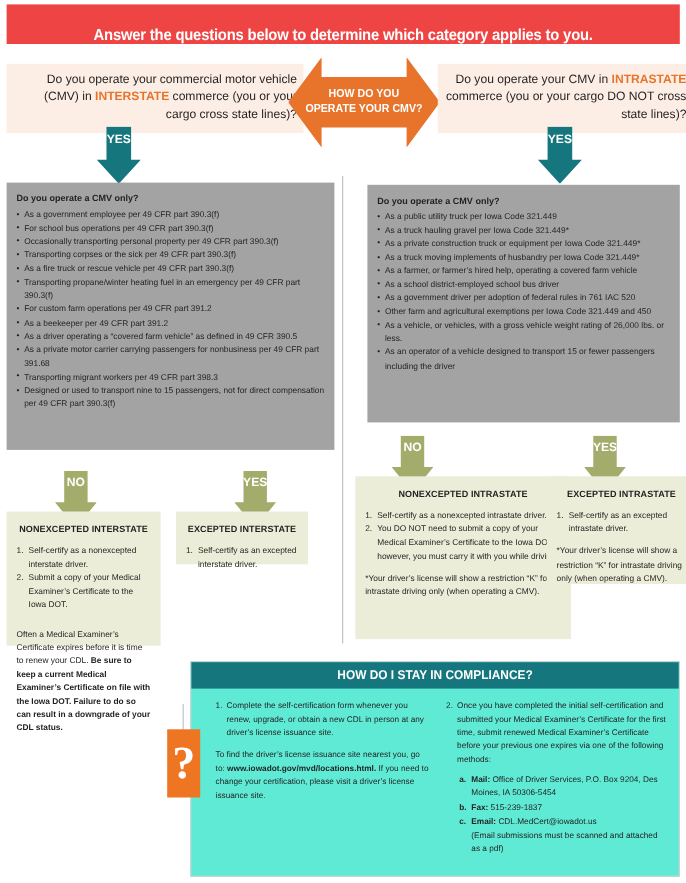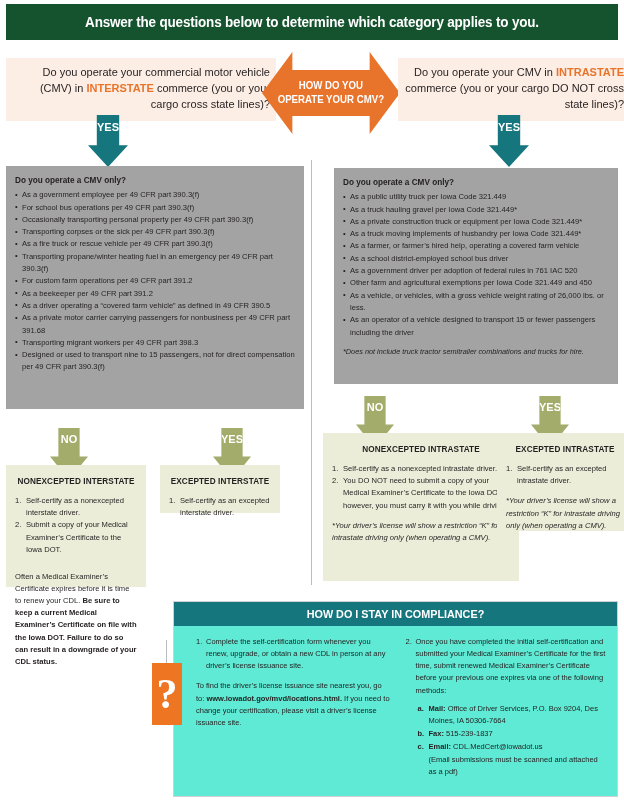--- a/index.html
+++ b/index.html
@@ -9,22 +9,22 @@
     font-family:"Liberation Sans", sans-serif;
     color:#231f20;
     overflow:hidden;
     position:relative;
   }
   #page{position:relative;width:624px;height:803px;overflow:hidden;background:#fff;}
 
   
   .header-bar{
     position:absolute;left:6px;top:4px;width:612px;height:36px;
-    background:#14532d;
-    display:flex;align-items:center;justify-content:center;
+    background:#ef4444;
+    display:flex;align-items:flex-end;justify-content:center;
   }
   .header-bar .htext{
     color:#ffffff;font-size:14.5px;font-weight:bold;letter-spacing:-0.2px;
     transform:scaleX(0.93);
   }
 
   
   .qbox{
     position:absolute;background:#fceee4;
     padding:7px 6px 8px 6px;
@@ -95,21 +95,21 @@
     padding:10px 9px 10px 9px;box-sizing:border-box;
     font-size:7.6px;line-height:1.6;
   }
   .resultbox .rtitle{
     font-weight:bold;font-size:8.2px;text-align:center;margin-bottom:7px;letter-spacing:0.1px;
   }
   .resultbox ol{margin:0;padding:0;list-style:none;counter-reset:n;}
   .resultbox ol li{position:relative;padding-left:11px;counter-increment:n;}
   .resultbox ol li:before{content:counter(n) ".";position:absolute;left:0;top:0;}
   .resultbox .para{margin-top:15px;}
-  .resultbox .ital{font-style:italic;margin-top:8px;}
+  .resultbox .ital{margin-top:8px;}
   .resultbox b{font-weight:bold;}
 
   #res-nonexcepted-interstate{left:6px;top:465px;width:140px;height:122px;}
   #res-excepted-interstate{left:160px;top:465px;width:120px;height:48px;}
   #res-nonexcepted-intrastate{left:323px;top:433px;width:196px;height:148px;}
   #res-excepted-intrastate{left:497px;top:433px;width:136px;height:98px;}
 
   
   #compliance{
     position:absolute;left:173px;top:601px;width:445px;height:196px;
@@ -199,21 +199,20 @@
       <li>As a truck hauling gravel per Iowa Code 321.449*</li>
       <li>As a private construction truck or equipment per Iowa Code 321.449*</li>
       <li>As a truck moving implements of husbandry per Iowa Code 321.449*</li>
       <li>As a farmer, or farmer’s hired help, operating a covered farm vehicle</li>
       <li>As a school district-employed school bus driver</li>
       <li>As a government driver per adoption of federal rules in 761 IAC 520</li>
       <li>Other farm and agricultural exemptions per Iowa Code 321.449 and 450</li>
       <li>As a vehicle, or vehicles, with a gross vehicle weight rating of 26,000 lbs. or less.</li>
       <li>As an operator of a vehicle designed to transport 15 or fewer passengers including the driver</li>
     </ul>
-    <div class="note">*Does not include truck tractor semitrailer combinations and trucks for hire.</div>
   </div>
 
   <div class="olive-arrow" id="arrow-no-1">NO</div>
   <div class="olive-arrow" id="arrow-yes-1">YES</div>
   <div class="olive-arrow" id="arrow-no-2">NO</div>
   <div class="olive-arrow" id="arrow-yes-2">YES</div>
 
   <div class="resultbox" id="res-nonexcepted-interstate">
     <div class="rtitle">NONEXCEPTED INTERSTATE</div>
     <ol>
@@ -259,21 +258,21 @@
         <div class="cpara">
           <span>To find the driver’s license issuance site nearest you, go to: </span><b>www.iowadot.gov/mvd/locations.html.</b><span> If you need to change your certification, please visit a driver’s license issuance site.</span>
         </div>
       </div>
       <div class="ccol right">
         <div class="cnum">
           <span class="mk">2.</span><span>Once you have completed the initial self-certification and submitted your Medical Examiner’s Certificate for the first time, submit renewed Medical Examiner’s Certificate before your previous one expires via one of the following methods:</span>
         </div>
         <div class="sublist">
           <div class="srow">
-            <span class="sk">a.</span><b>Mail:</b><span> Office of Driver Services, P.O. Box 9204, Des Moines, IA 50306-7664</span>
+            <span class="sk">a.</span><b>Mail:</b><span> Office of Driver Services, P.O. Box 9204, Des Moines, IA 50306-5454</span>
           </div>
           <div class="srow">
             <span class="sk">b.</span><b>Fax:</b><span> 515-239-1837</span>
           </div>
           <div class="srow">
             <span class="sk">c.</span><b>Email:</b><span> CDL.MedCert@iowadot.us</span>
           </div>
           <div class="snote">(Email submissions must be scanned and attached as a pdf)</div>
         </div>
       </div>

